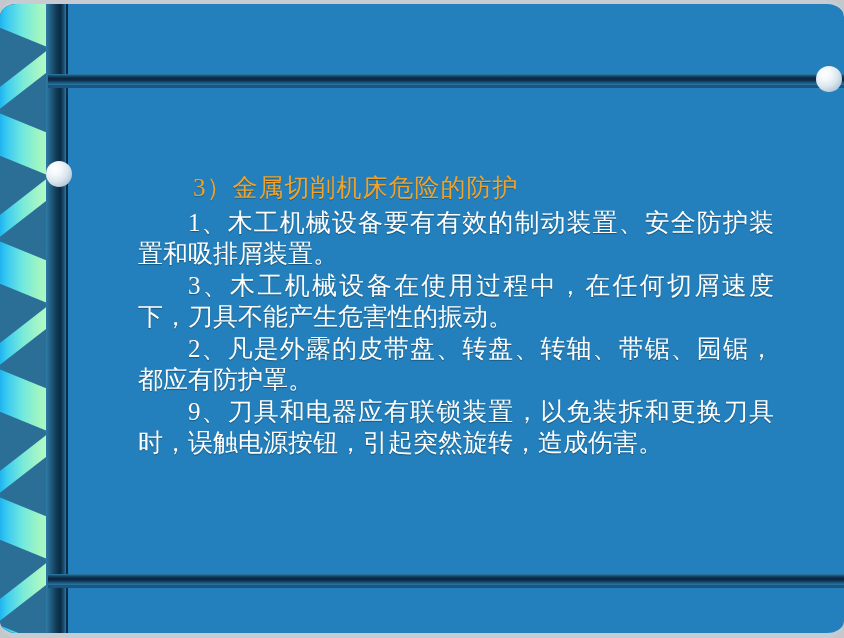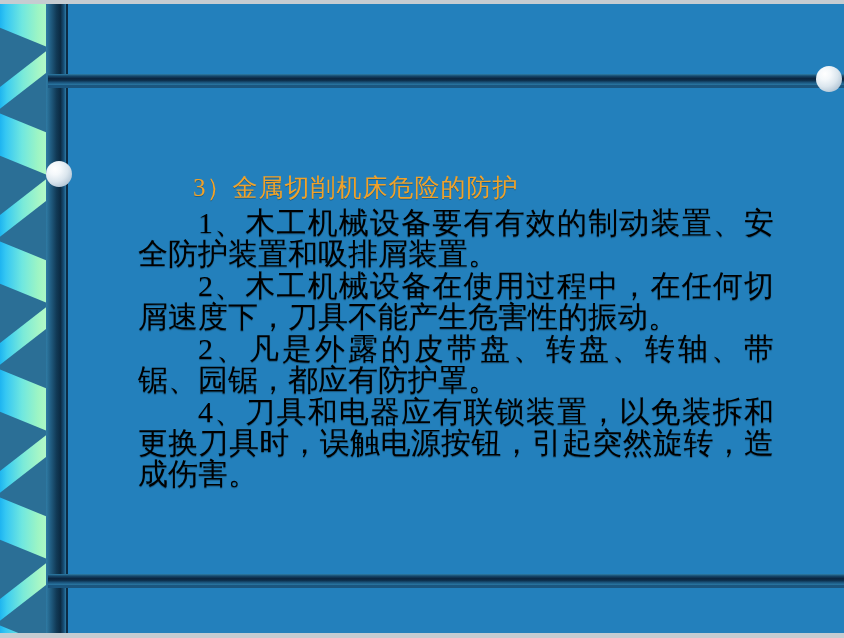--- a/index.html
+++ b/index.html
@@ -10,20 +10,21 @@
   .slide {
     position: relative;
     width: 844px;
     height: 638px;
     overflow: hidden;
     background: #2380bc;
     border-top: 4px solid #c6ccd1;
     border-bottom: 5px solid #c6ccd1;
     box-sizing: border-box;
     font-family: "Liberation Serif", "DejaVu Serif", serif;
+    border-radius: 17px;
   }
 
   
   .ribbon-band {
     position: absolute;
     left: 0;
     top: 0;
     width: 46px;
     height: 100%;
     overflow: hidden;
@@ -117,22 +118,22 @@
     font-size: 25px;
     letter-spacing: 1px;
     white-space: nowrap;
     text-shadow: 0 1px 0 rgba(0,0,0,.25);
   }
   .body-block {
     position: absolute;
     left: 70px;
     top: 122px;
     width: 636px;
-    color: #000000;
-    font-size: 30px;
+    color: #ffffff;
+    font-size: 25px;
     line-height: 31px;
     text-shadow: 0 1px 1px rgba(0,0,0,.35);
   }
   .para {
     margin: 0 0 1px 0;
     text-indent: 2em;
     text-align: justify;
     text-justify: inter-ideograph;
   }
 </style>
@@ -184,19 +185,19 @@
   <div class="divider bottom"></div>
 
   <div class="divider-cap right-top"></div>
   <div class="divider-cap left-mid"></div>
 
   <div class="content">
     <div class="slide-title">3）金属切削机床危险的防护</div>
 
     <div class="body-block">
       <p class="para">1、木工机械设备要有有效的制动装置、安全防护装置和吸排屑装置。</p>
-      <p class="para">2、木工机械设备在使用过程中，在任何切屑速度下，刀具不能产生危害性的振动。</p>
+      <p class="para">3、木工机械设备在使用过程中，在任何切屑速度下，刀具不能产生危害性的振动。</p>
       <p class="para">2、凡是外露的皮带盘、转盘、转轴、带锯、园锯，都应有防护罩。</p>
-      <p class="para">4、刀具和电器应有联锁装置，以免装拆和更换刀具时，误触电源按钮，引起突然旋转，造成伤害。</p>
+      <p class="para">9、刀具和电器应有联锁装置，以免装拆和更换刀具时，误触电源按钮，引起突然旋转，造成伤害。</p>
     </div>
   </div>
 
 </div>
 
 </body></html>

